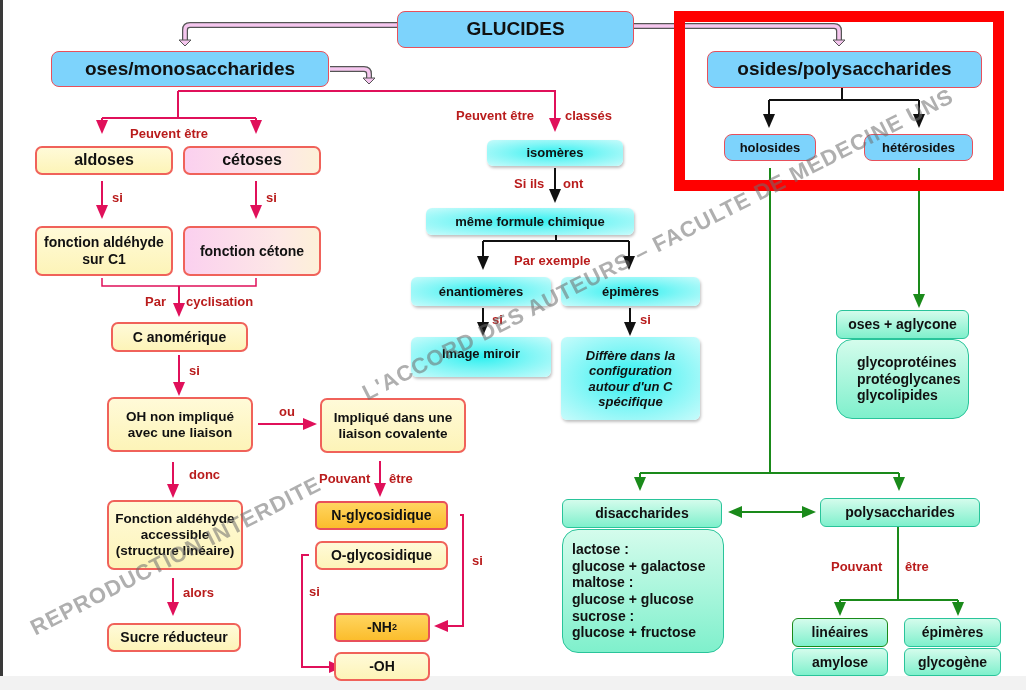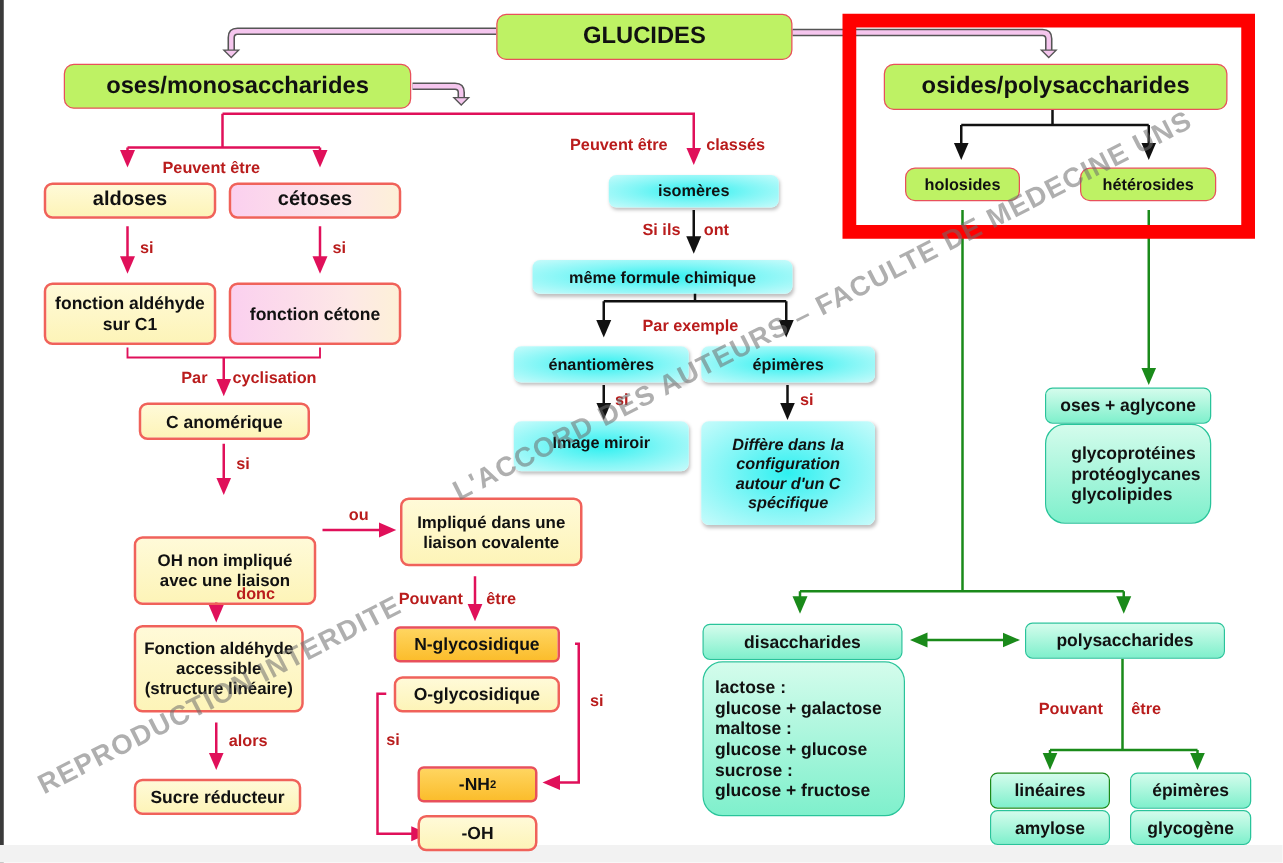--- a/index.html
+++ b/index.html
@@ -1,21 +1,21 @@
 <!DOCTYPE html>
 <html><head>
 <meta charset="utf-8">
 <style>
   html, body { margin:0; padding:0; }
   body { width:1026px; height:690px; position:relative; overflow:hidden; background:#ffffff; font-family:"Liberation Sans", sans-serif; }
   .leftbar { position:absolute; left:0; top:0; width:3px; height:690px; background:#3a3a3a; }
   .bottombar { position:absolute; left:0; top:676px; width:1026px; height:14px; background:#f2f2f2; }
   svg.lines { position:absolute; left:0; top:0; width:1026px; height:690px; }
   .box { position:absolute; box-sizing:border-box; display:flex; align-items:center; justify-content:center; text-align:center; font-weight:bold; color:#111; line-height:1.18; }
-  .white { background:#bef264; border:1.5px solid #e8505b; border-radius:8px; }
+  .white { background:#7dd3fc; border:1.5px solid #e8505b; border-radius:8px; }
   .yel { background:linear-gradient(#fffad8,#fdf4b8); border:2px solid #f0625a; border-radius:7px; font-size:14px; }
   .pink { background:linear-gradient(90deg,#fbd0ef,#fde8e6 70%,#fdf0d8); border:2px solid #f0625a; border-radius:7px; font-size:14px; }
   .orange { background:linear-gradient(#ffd560,#fbbd2c); border:2px solid #e8505b; border-radius:5px; font-size:14px; }
   .cyan { background:radial-gradient(ellipse at center,#2ef0f0 0%,#80f6f6 50%,#c8fbfb 100%); border-radius:6px; box-shadow:1px 2px 3px rgba(0,0,0,.25); font-size:13px; }
   .teal { background:linear-gradient(#d4fcec,#7ff0cc); border:1.5px solid #29c49a; border-radius:6px; font-size:14px; }
   .teal.big { border-radius:16px; }
   .lbl { position:absolute; font-weight:bold; color:#b91c1c; font-size:13px; white-space:nowrap; }
   .highlight { position:absolute; left:674px; top:11px; width:330px; height:180px; box-sizing:border-box; border:11px solid #ff0000; }
   .wm { position:absolute; color:rgba(110,110,110,.55); font-weight:bold; font-size:22px; white-space:nowrap; transform-origin:left bottom; letter-spacing:1px; }
 </style>
@@ -108,21 +108,21 @@
 <div class="box yel" style="left:35px;top:146px;width:138px;height:29px;font-size:16px;">aldoses</div>
 <div class="box pink" style="left:183px;top:146px;width:138px;height:29px;font-size:16px;">cétoses</div>
 <div class="lbl" style="left:112px;top:190px;">si</div>
 <div class="lbl" style="left:266px;top:190px;">si</div>
 <div class="box yel" style="left:35px;top:226px;width:138px;height:50px;padding:0 6px;">fonction aldéhyde sur C1</div>
 <div class="box pink" style="left:183px;top:226px;width:138px;height:50px;">fonction cétone</div>
 <div class="lbl" style="left:145px;top:294px;">Par</div>
 <div class="lbl" style="left:186px;top:294px;">cyclisation</div>
 <div class="box yel" style="left:111px;top:322px;width:137px;height:30px;">C anomérique</div>
 <div class="lbl" style="left:189px;top:363px;">si</div>
-<div class="box yel" style="left:107px;top:397px;width:146px;height:55px;padding:0 10px;font-size:13.5px;margin-top:32px;">OH non impliqué avec une liaison</div>
+<div class="box yel" style="left:107px;top:397px;width:146px;height:55px;padding:0 10px;font-size:13.5px;">OH non impliqué avec une liaison</div>
 <div class="lbl" style="left:279px;top:404px;">ou</div>
 <div class="box yel" style="left:320px;top:398px;width:146px;height:55px;padding:0 8px;font-size:13.5px;">Impliqué dans une liaison covalente</div>
 <div class="lbl" style="left:189px;top:467px;">donc</div>
 <div class="box yel" style="left:107px;top:500px;width:136px;height:70px;padding:0 4px;font-size:13.5px;">Fonction aldéhyde accessible (structure linéaire)</div>
 <div class="lbl" style="left:183px;top:585px;">alors</div>
 <div class="box yel" style="left:107px;top:623px;width:134px;height:29px;text-align:center;">Sucre réducteur</div>
 
 <div class="lbl" style="left:319px;top:471px;">Pouvant</div>
 <div class="lbl" style="left:389px;top:471px;">être</div>
 <div class="box orange" style="left:315px;top:501px;width:133px;height:29px;">N-glycosidique</div>

